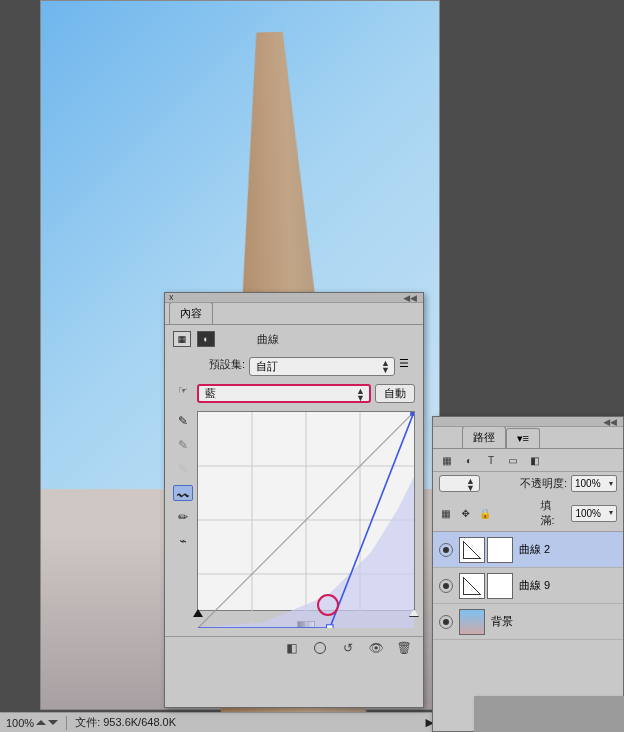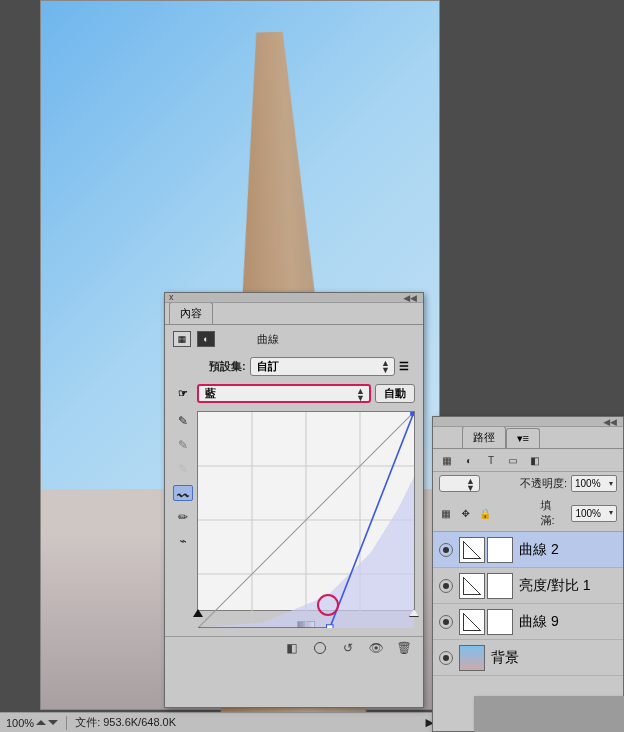--- a/index.html
+++ b/index.html
@@ -64,21 +64,21 @@
   .tab span {
     background:#c8c8c8; border:1px solid #8a8a8a; border-bottom:none;
     padding: 3px 10px; border-radius: 3px 3px 0 0; font-size:11px;
   }
   .title-row { display:flex; align-items:center; padding:6px 8px; gap:6px; }
   .title-row .iconbox {
     width:18px;height:16px;border:1px solid #555;background:#d4d4d4;
     display:inline-flex;align-items:center;justify-content:center;font-size:9px;
   }
   .title-row .iconbox.dark{ background:#333;color:#eee;}
-  .row { display:flex; align-items:center; padding:4px 8px; gap:4px;font-weight:bold;}
+  .row { display:flex; align-items:flex-start; padding:4px 8px; gap:4px;}
   .label { color:#222;margin-left:36px; }
   .select {
     flex:1; height:19px; background:#eeeeee;
     border:1px solid #7a7a7a; border-radius:3px;
     display:flex; align-items:center; padding:0 6px; position:relative;
   }
   .select .dd { position:absolute; right:4px; top:2px; font-size:9px; color:#333; line-height:7px; }
   .select.channel { border:2px solid #d11a5a; }
   .btn {
     height:19px; padding:0 8px; background:#e9e9e9;
@@ -148,21 +148,21 @@
   .layer.sel { background:#b7c8ea; }
   .eye { width:14px;height:14px;border:1px solid #666;border-radius:50%;position:relative;}
   .eye::after{content:"";position:absolute;inset:3px;border-radius:50%;background:#333;}
   .thumbs{display:flex;gap:2px;}
   .thumb { width:26px;height:26px;border:1px solid #666;background:#fff;}
   .thumb.img{background:linear-gradient(180deg,#7fbfee 0%,#caa 100%);}
   .thumb.mask{background:#fff;}
   .thumb.curve{position:relative;}
   .thumb.curve::after{content:"";position:absolute;left:3px;bottom:3px;right:3px;top:3px;border-left:1px solid #333;border-bottom:1px solid #333;}
   .thumb.curve::before{content:"";position:absolute;left:3px;bottom:3px;width:18px;height:18px;border-radius:0 0 0 0;background:linear-gradient(45deg,transparent 48%,#333 48%,#333 52%,transparent 52%);}
-  .lname{flex:1;font-size:14px;}
+  .lname{flex:1;font-size:11px;}
   .extrapanel {
     position:absolute; left:474px; top:696px; width:150px; height:36px;
     background:#9b9b9b; box-shadow:2px 2px 4px rgba(0,0,0,.3);
   }
   .grad{ width:18px;height:7px;background:linear-gradient(90deg,#000,#fff);border:1px solid #555;}
 </style>
 </head>
 <body>
 
 <div class="canvas">
@@ -318,28 +318,20 @@
           <span class="thumb mask"></span>
         </span>
       <span class="lname">曲線 2</span>
     </div>
     <div class="layer">
       <span class="eye"></span>
       <span class="thumbs">
           <span class="thumb curve"></span>
           <span class="thumb mask"></span>
         </span>
-      <span class="lname">亮度/對比 1</span>
-    </div>
-    <div class="layer">
-      <span class="eye"></span>
-      <span class="thumbs">
-          <span class="thumb curve"></span>
-          <span class="thumb mask"></span>
-        </span>
       <span class="lname">曲線 9</span>
     </div>
     <div class="layer">
       <span class="eye"></span>
       <span class="thumbs">
           <span class="thumb img"></span>
         </span>
       <span class="lname">背景</span>
     </div>
   </div>

